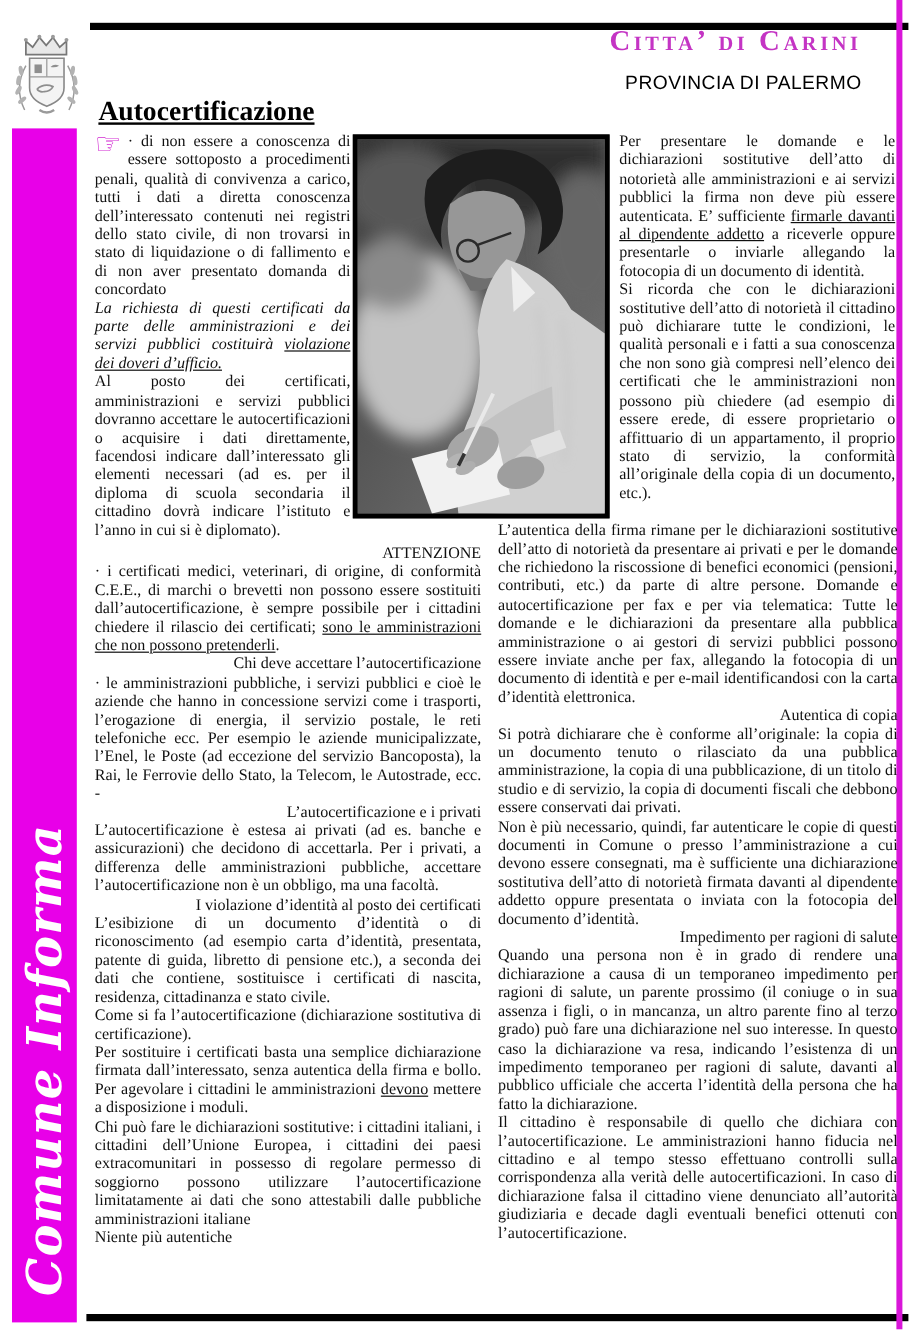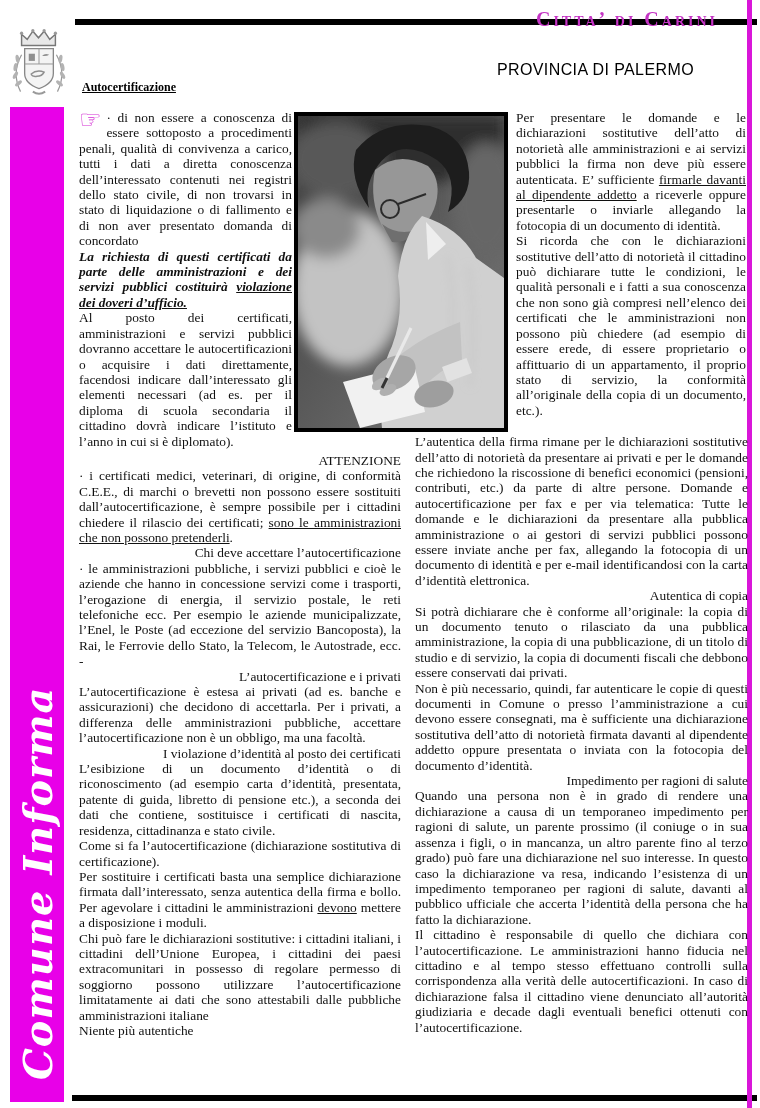--- a/index.html
+++ b/index.html
@@ -20,45 +20,45 @@
   .crest{position:absolute;left:8px;top:24px;width:62px;height:82px;}
   .sidebar{
     position:absolute;left:10px;top:107px;width:995px;height:54px;
     transform-origin:0 0;transform:rotate(-90deg) translateX(-995px);
     background:var(--magenta-bar);color:#fff;
     font-family:"DejaVu Serif",serif;font-style:italic;font-weight:bold;
     font-size:40px;line-height:56px;letter-spacing:1px;
     padding-left:22px;box-sizing:border-box;white-space:nowrap;
   }
   .city-title{
-    position:absolute;top:8px;right:42px;
+    position:absolute;top:22px;right:42px;
     font-family:"Liberation Serif",serif;font-variant:small-caps;font-weight:bold;
-    font-size:20px;letter-spacing:3px;color:var(--magenta-title);white-space:nowrap;
+    font-size:24px;letter-spacing:3px;color:var(--magenta-title);white-space:nowrap;
   }
   .province{
-    position:absolute;top:61px;right:66px;
+    position:absolute;top:61px;right:42px;
     font-family:"Liberation Sans",sans-serif;font-size:16px;letter-spacing:0.4px;color:#000;
   }
   .section-title{
     position:absolute;left:82px;top:80px;
-    font-size:12px;font-weight:bold;text-decoration:underline;color:#000;
+    font-size:23px;font-weight:bold;text-decoration:underline;color:#000;
   }
   .photo-frame{
     position:absolute;left:294px;top:112px;width:206px;height:312px;
     border:4px solid #000;background:#555;
   }
   .col{position:absolute;font-size:13.4px;line-height:15.4px;}
   .col-left{left:79px;top:110px;width:213px;}
   .col-right{left:516px;top:110px;width:230px;}
   .wide-left{width:322px;margin-top:4px;}
   .wide-right{width:333px;margin-left:-101px;margin-top:16px;}
   p.para,p.head{margin:0;text-align:justify;}
   p.head{font-weight:normal;text-align:right;}
   span.u{text-decoration:underline;}
-  span.b{font-weight:bold;}
+  span.b{font-weight:normal;}
   span.i{font-style:italic;}
   .hand{
     float:left;color:var(--magenta-hand);font-family:"DejaVu Sans",sans-serif;
     font-size:25px;line-height:24px;margin-right:5px;margin-top:-2px;
   }
 </style>
 </head>
 <body>
 
 <div class="rule rule-top"></div>

